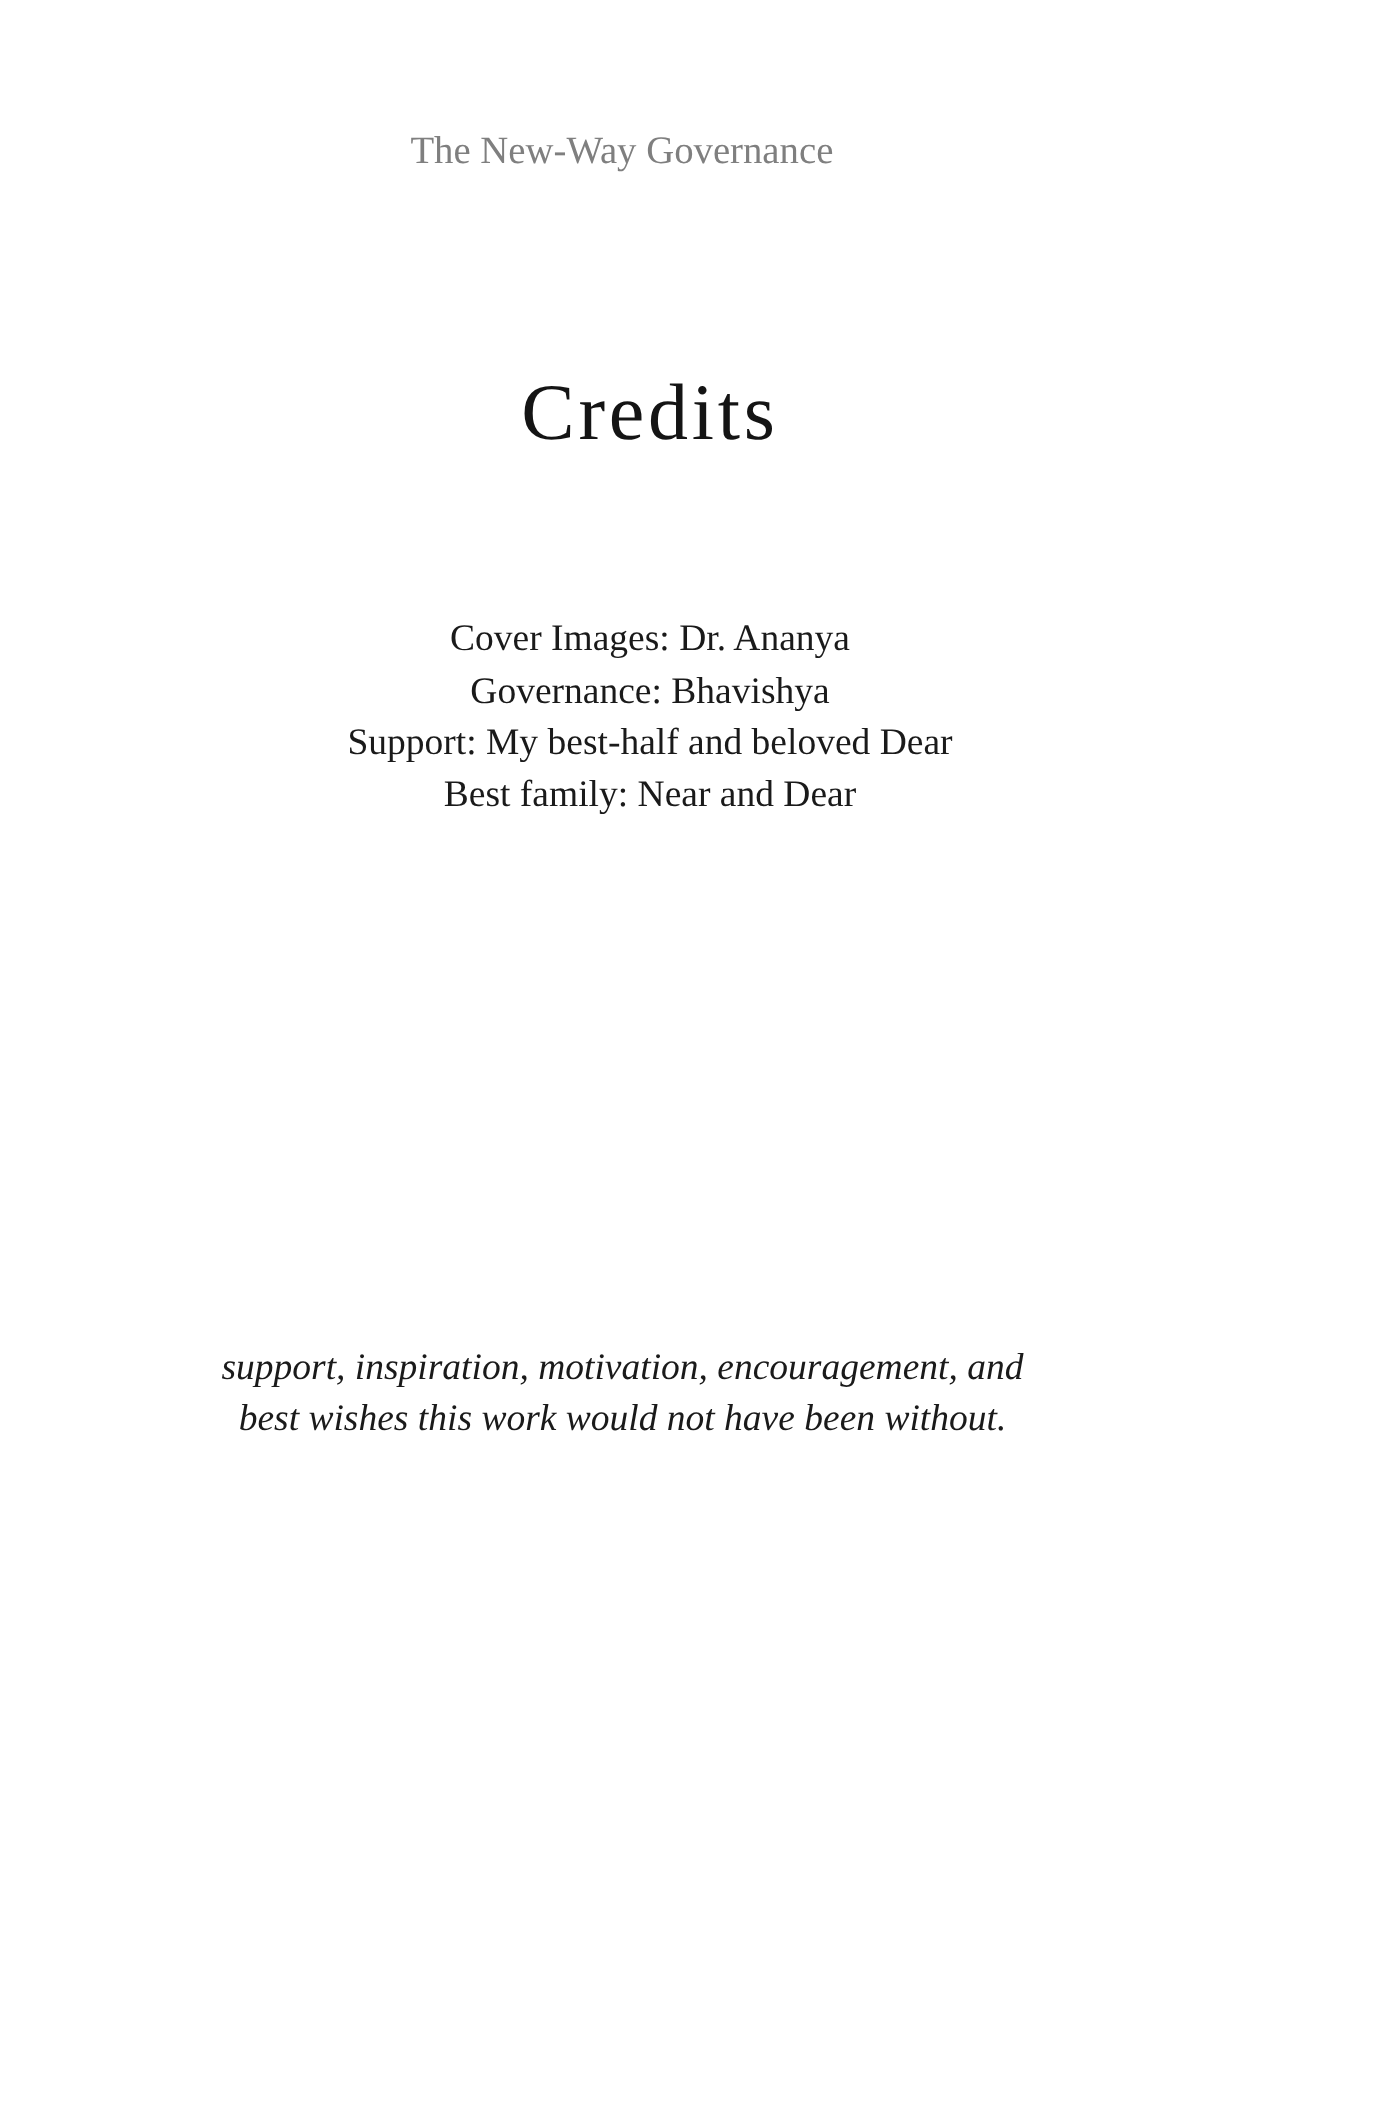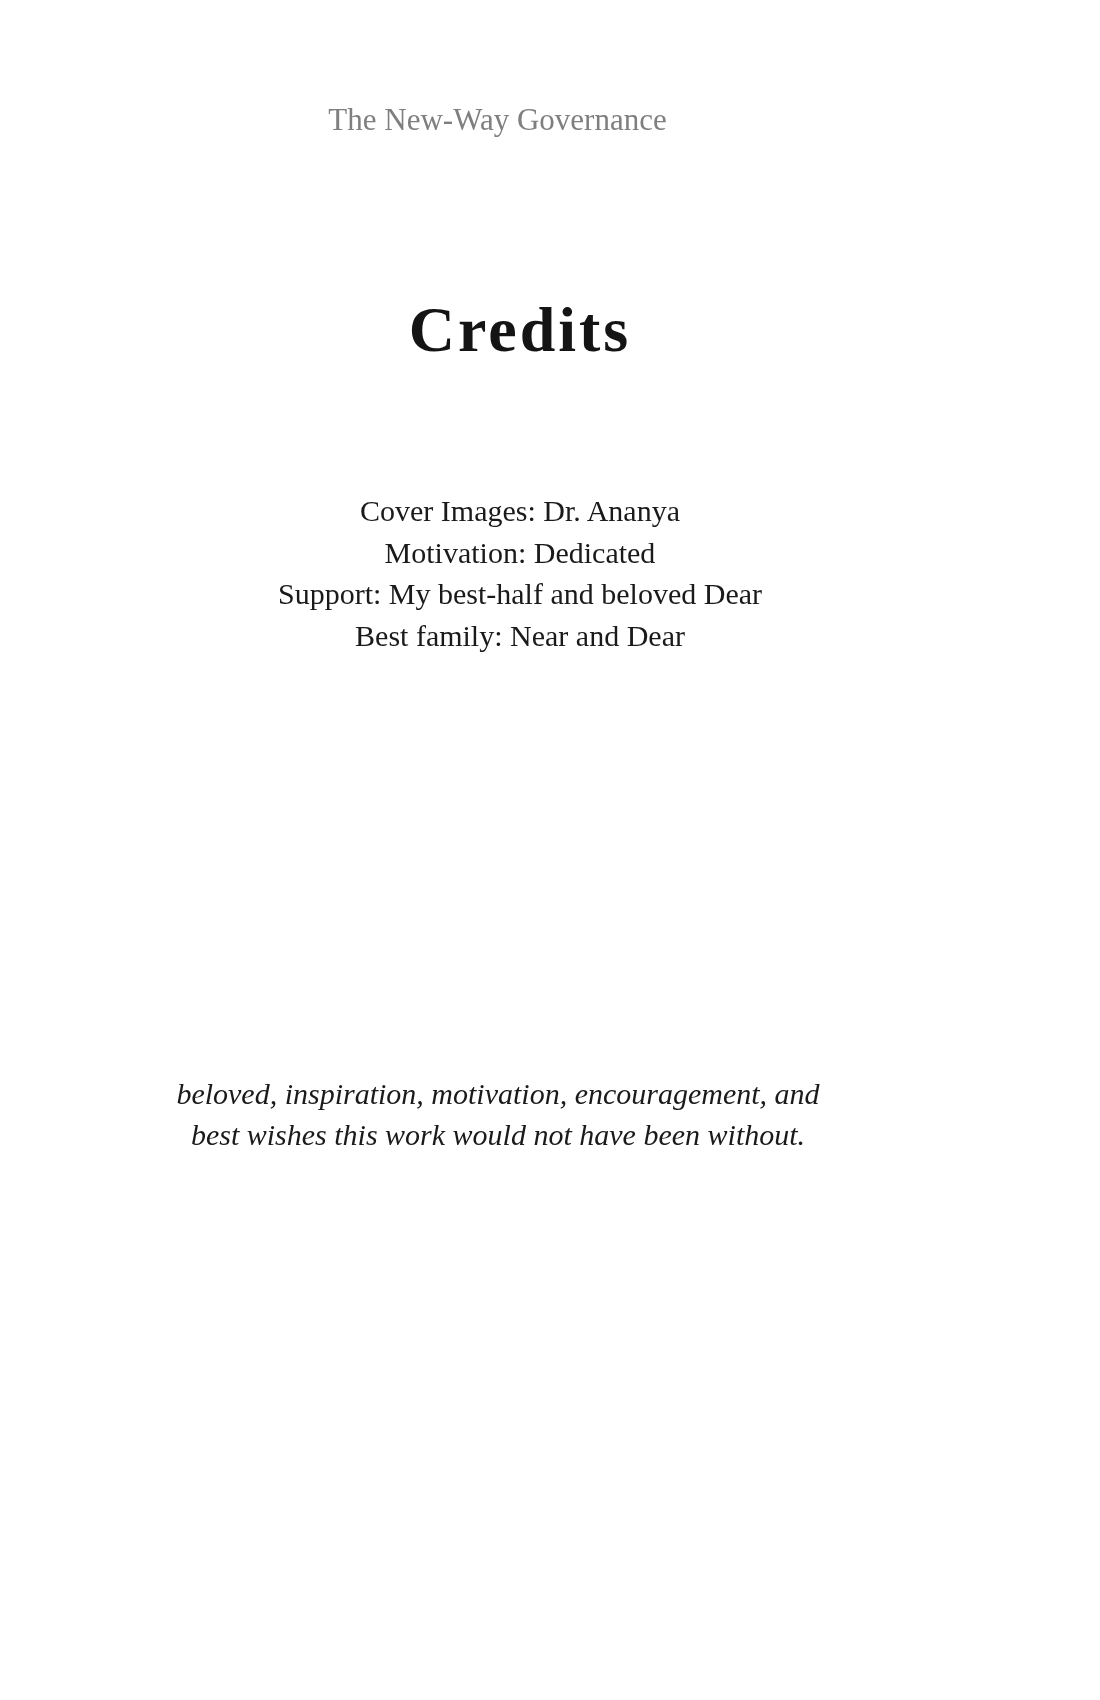--- a/index.html
+++ b/index.html
@@ -36,21 +36,21 @@
     .title {
       position: absolute;
       left: 0;
       width: 1040px;
       top: 290px;
       text-align: center;
       font-size: 64px;
       line-height: 80px;
       letter-spacing: 3px;
       color: #141414;
-      font-weight: bold;
+      font-weight: normal;
       margin: 0;
     }
     .credits {
       position: absolute;
       left: 0;
       width: 1040px;
       top: 490px;
       text-align: center;
       font-size: 30px;
       line-height: 41.5px;
@@ -83,23 +83,23 @@
 <body>
 
 <div class="page">
 
   <div class="running-header">The New-Way Governance</div>
 
   <h1 class="title">Credits</h1>
 
   <div class="credits">
     <span class="line">Cover Images: Dr. Ananya</span>
-    <span class="line">Motivation: Dedicated</span>
+    <span class="line">Governance: Bhavishya</span>
     <span class="line">Support: My best-half and beloved Dear</span>
     <span class="line">Best family: Near and Dear</span>
   </div>
 
   <div class="dedication">
-    <span class="line">beloved, inspiration, motivation, encouragement, and</span>
+    <span class="line">support, inspiration, motivation, encouragement, and</span>
     <span class="line">best wishes this work would not have been without.</span>
   </div>
 
 </div>
 
 </body></html>

